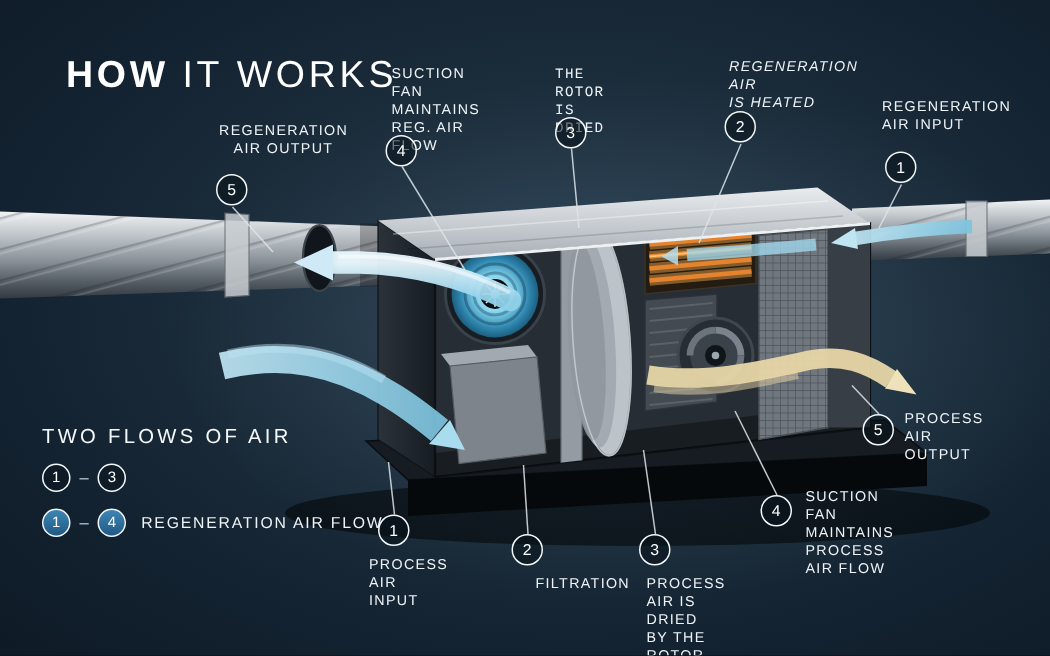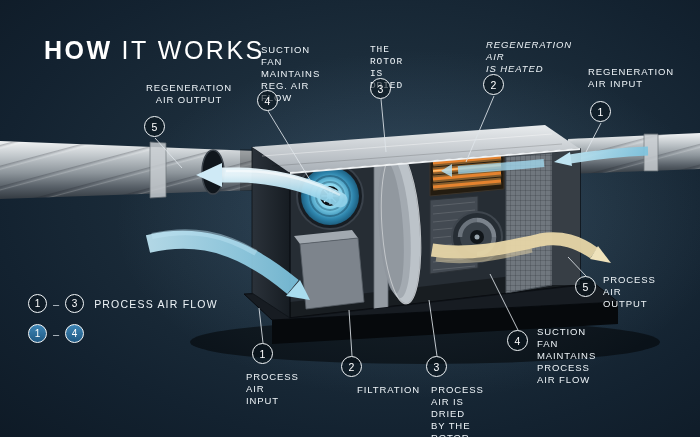--- a/index.html
+++ b/index.html
@@ -287,26 +287,27 @@
 MAINTAINS PROCESS
 AIR FLOW</div>
   </div>
   <div class="co co-b5">
     <div class="co-num">5</div>
     <div class="co-label">PROCESS AIR
 OUTPUT</div>
   </div>
 
   <div class="legend">
+    <p class="legend-title">TWO FLOWS OF AIR</p>
     <div class="legend-row">
       <span class="lnum">1</span>
       <span class="ldash">–</span>
       <span class="lnum">3</span>
-      <span class="llabel">PROCESS AIR FLOW</span>
     </div>
     <div class="legend-row">
       <span class="lnum filled">1</span>
       <span class="ldash">–</span>
       <span class="lnum filled">4</span>
+      <span class="llabel">REGENERATION AIR FLOW</span>
     </div>
   </div>
 
 </div>
 
 </body></html>

